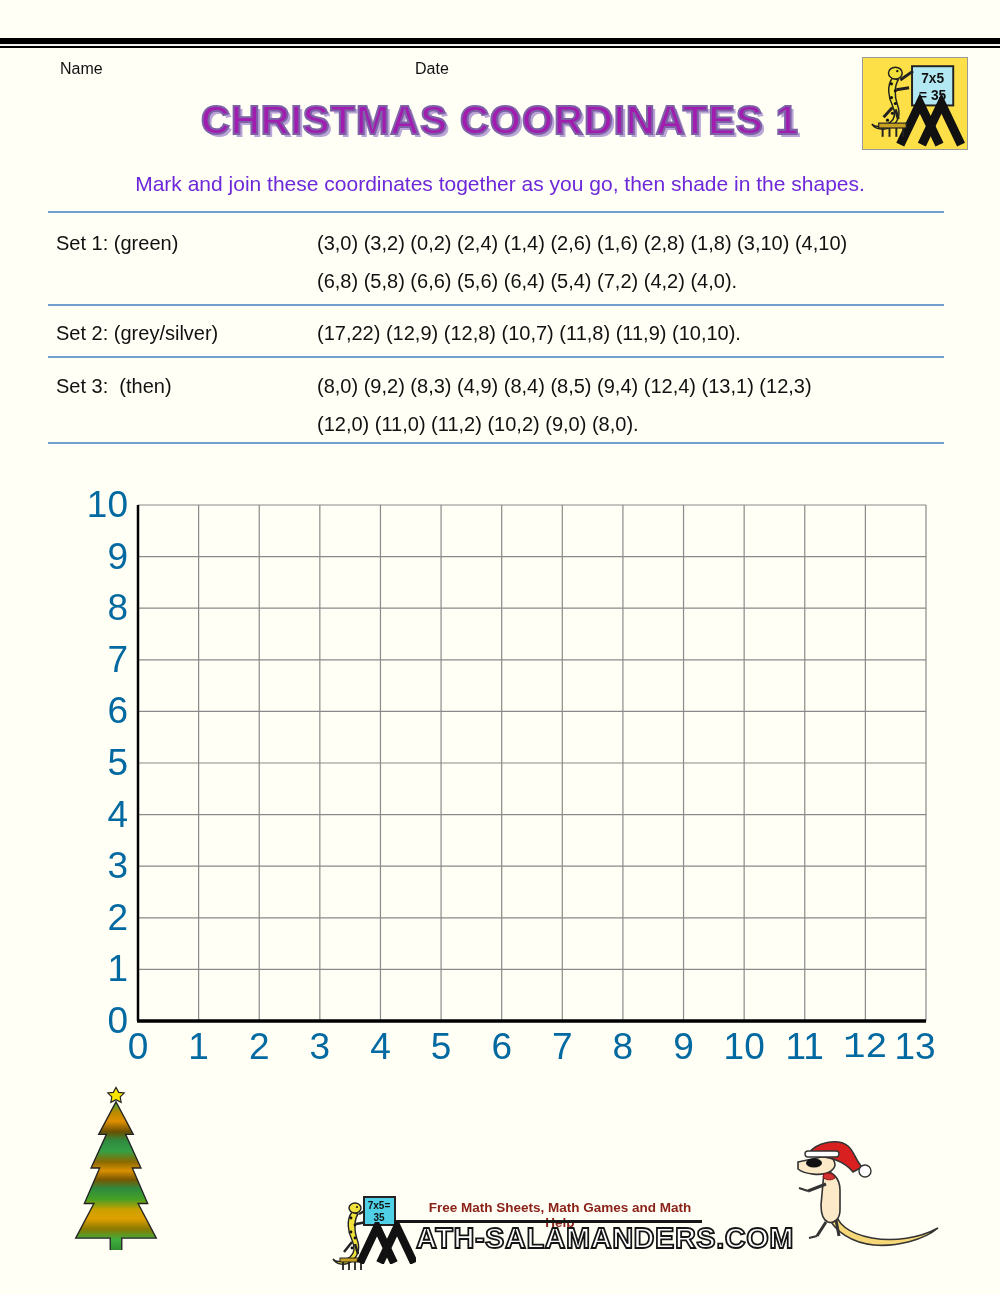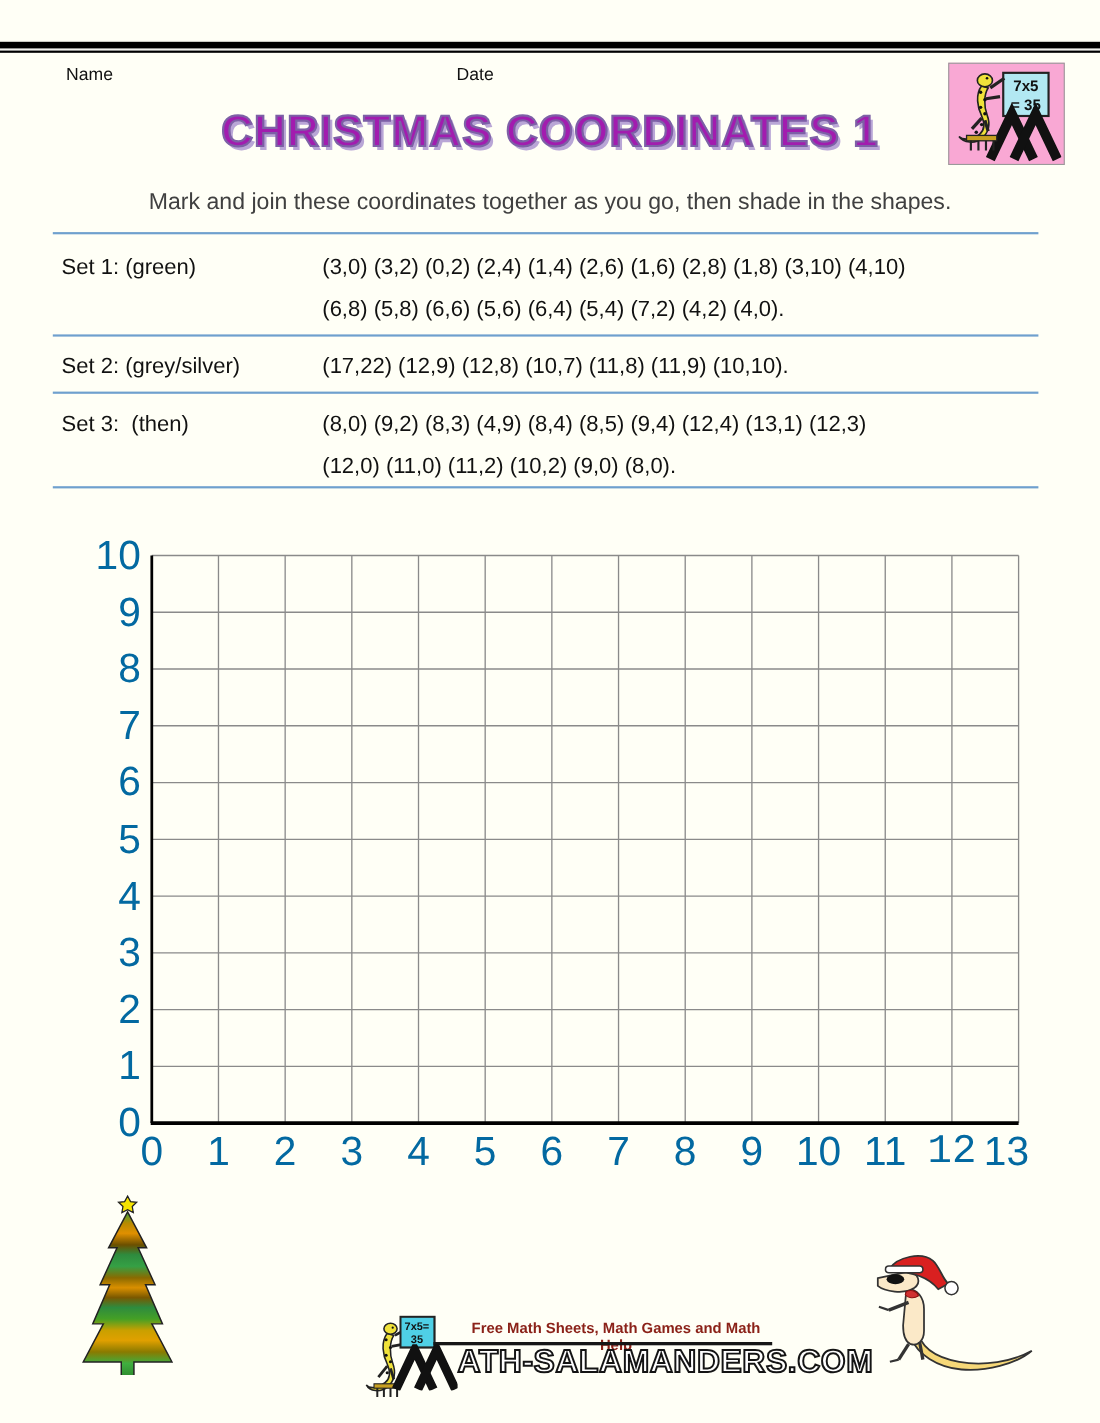--- a/index.html
+++ b/index.html
@@ -8,33 +8,33 @@
   .abs{position:absolute;}
 
   
   .top-rule{left:0;top:38px;width:1000px;height:10px;
     border-top:6px solid #000;border-bottom:2px solid #000;background:#f2f2ee;box-sizing:border-box;}
 
   .name-label{left:60px;top:60px;font-size:16px;}
   .date-label{left:415px;top:60px;font-size:16px;}
 
   
-  .badge-box{left:862px;top:57px;width:104px;height:91px;background:#f9a8d4;
+  .badge-box{left:862px;top:57px;width:104px;height:91px;background:#fde047;
     border:1px solid #9a9a9a;}
 
   .title{left:0;top:98px;width:1000px;text-align:center;margin:0;
     font-size:40px;font-weight:bold;letter-spacing:1px;
     color:#a21caf;-webkit-text-stroke:2px #7d60a6;
     text-shadow:3px 3px 0 #b9a6d6;}
 
-  .instruction{left:0;top:172px;width:1000px;text-align:center;margin:0;font-size:21px;color:#404040;}
+  .instruction{left:0;top:172px;width:1000px;text-align:center;margin:0;font-size:21px;color:#6d28d9;}
 
   
   .sets{left:48px;top:211px;width:896px;border-top:2px solid #6fa0ce;}
-  .set-row{display:flex;border-bottom:2px solid #6fa0ce;box-sizing:border-box;overflow:hidden;}
+  .set-row{display:flex;border-bottom:2px solid #6fa0ce;box-sizing:border-box;overflow:hidden;gap:24px;}
   .set-row.r1{height:93px;padding-top:11px;}
   .set-row.r2{height:52px;padding-top:8px;}
   .set-row.r3{height:86px;padding-top:9px;}
   .set-label{width:245px;padding-left:8px;font-size:20px;white-space:pre-wrap;box-sizing:border-box;line-height:38px;}
   .set-coords{flex:1;font-size:20px;line-height:38px;}
 
   
   #grid-svg{left:0;top:0;width:1000px;height:1294px;pointer-events:none;}
   .tick{position:absolute;font-size:37px;color:#0369a1;}
   .tick-x{text-align:center;}

